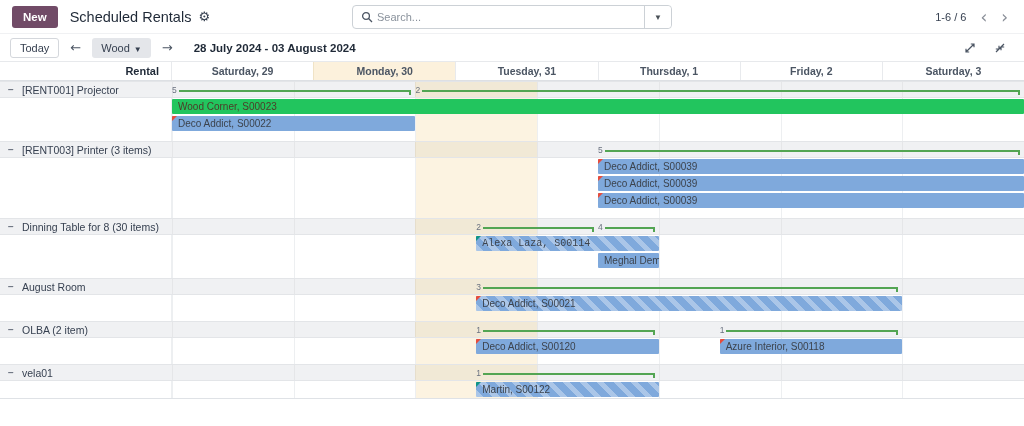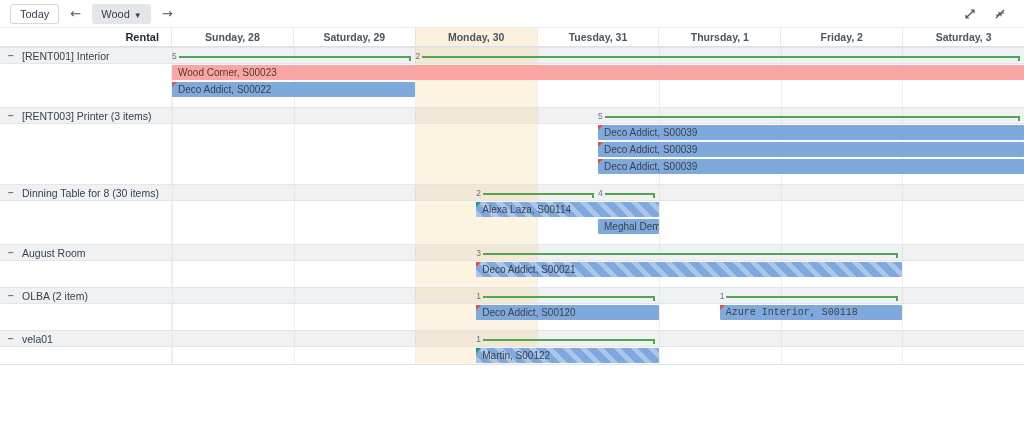--- a/index.html
+++ b/index.html
@@ -66,79 +66,101 @@
   .tcell.hl { background:#fcf3e1; }
   .group .tcell { border-left-color:rgba(0,0,0,0.045); }
   .group .tcell.hl { background:rgba(243,220,167,0.38); }
   .g-spacer { display:flex; height:9px; }
   .gantt-bottom { border-top:1px solid #dfe2e6; }
 
   .bar { position:absolute; top:1px; bottom:1px; border-radius:1px; font-size:10px;
     color:#3c434d; padding-left:6px; display:flex; align-items:center; overflow:hidden;
     white-space:nowrap; cursor:pointer; }
   .bar.blue { background:#7FA9DC; }
-  .bar.orange { background:#fca5a5; color:#4d3c28; }
+  .bar.orange { background:#22c55e; color:#4d3c28; }
   .bar.hatched { background-image:repeating-linear-gradient(45deg,
       rgba(255,255,255,0.34) 0px, rgba(255,255,255,0.34) 5px,
       transparent 5px, transparent 12px); }
   .flag { position:absolute; top:0; left:0; width:0; height:0;
     border-top:5px solid #e74c3c; border-right:5px solid transparent; }
   .flag.teal { border-top-color:#0e9488; }
 
   .cons { position:absolute; top:3px; height:11px; display:flex; align-items:center; }
   .cons .num { font-size:8.5px; color:#6b7280; margin-right:2px; line-height:11px; }
   .cons .line { flex:1; height:2px; background:#53a553; position:relative; }
   .cons .line::after { content:""; position:absolute; right:0; top:0; width:2px;
     height:5px; background:#53a553; }
 </style>
 </head>
 <body>
 
 <div>
 
+  <div class="control-panel">
+    <button class="btn-new">New</button>
+    <span class="cp-title">Scheduled Rentals</span>
+    <span class="cp-gear">⚙</span>
+
+    <div class="searchbar">
+      <span class="search-icon">
+        <svg width="12" height="12" viewBox="0 0 12 12">
+          <circle cx="5" cy="5" r="3.4" fill="none" stroke="#4b5563" stroke-width="1.3"></circle>
+          <line x1="7.8" y1="7.8" x2="11" y2="11" stroke="#4b5563" stroke-width="1.3"></line>
+        </svg>
+      </span>
+      <input type="text" placeholder="Search..." style="">
+      <button class="search-caret">▼</button>
+    </div>
+
+    <div class="pager">
+      <span class="pager-text">1-6 / 6</span>
+      <button class="pager-btn">‹</button>
+      <button class="pager-btn">›</button>
+    </div>
+  </div>
 
   <div class="toolbar">
     <button class="btn-today">Today</button>
     <button class="nav-arrow">←</button>
     <button class="btn-week">
       <span>Wood</span><span class="caret">▼</span>
     </button>
     <button class="nav-arrow">→</button>
+    <span class="date-range">28 July 2024 - 03 August 2024</span>
     <div class="tb-right">
       <button class="icon-btn">
         <svg width="12" height="12" viewBox="0 0 12 12" fill="none" stroke="#4b5563" stroke-width="1.2">
           <path d="M2 10 L10 2 M6.8 2 H10 V5.2 M5.2 10 H2 V6.8"></path>
         </svg>
       </button>
       <button class="icon-btn">
         <svg width="12" height="12" viewBox="0 0 12 12" fill="none" stroke="#4b5563" stroke-width="1.2">
           <path d="M2 10 L10 2 M7 8.2 V5 H10.2 M5 3.8 V7 H1.8"></path>
         </svg>
       </button>
     </div>
   </div>
 
   <div class="gantt">
     <div class="gantt-header">
       <div class="rental-head">Rental</div>
       <div style="flex:1; display:flex;" id="gantt-days">
-          <div class="day-head">Sunday, 28</div>
           <div class="day-head">Saturday, 29</div>
           <div class="day-head hl">Monday, 30</div>
           <div class="day-head">Tuesday, 31</div>
           <div class="day-head">Thursday, 1</div>
           <div class="day-head">Friday, 2</div>
           <div class="day-head">Saturday, 3</div>
         </div>
     </div>
     <div id="gantt-body">
         <div class="g-row group">
           <div class="g-left">
             <span class="collapse-ic">−</span>
-            <span class="group-label">[RENT001] Interior</span>
+            <span class="group-label">[RENT001] Projector</span>
           </div>
           <div class="g-timeline">
             <div class="tcell" style="left: 0%; width: 14.2857%;"></div>
             <div class="tcell" style="left: 14.2857%; width: 14.2857%;"></div>
             <div class="tcell hl" style="left: 28.5714%; width: 14.2857%;"></div>
             <div class="tcell" style="left: 42.8571%; width: 14.2857%;"></div>
             <div class="tcell" style="left: 57.1429%; width: 14.2857%;"></div>
             <div class="tcell" style="left: 71.4286%; width: 14.2857%;"></div>
             <div class="tcell" style="left: 85.7143%; width: 14.2857%;"></div>
             <div class="cons" style="left: 0%; width: calc(28.5714% - 4px);">
@@ -285,21 +307,21 @@
         <div class="g-row">
           <div class="g-left"></div>
           <div class="g-timeline">
             <div class="tcell" style="left: 0%; width: 14.2857%;"></div>
             <div class="tcell" style="left: 14.2857%; width: 14.2857%;"></div>
             <div class="tcell hl" style="left: 28.5714%; width: 14.2857%;"></div>
             <div class="tcell" style="left: 42.8571%; width: 14.2857%;"></div>
             <div class="tcell" style="left: 57.1429%; width: 14.2857%;"></div>
             <div class="tcell" style="left: 71.4286%; width: 14.2857%;"></div>
             <div class="tcell" style="left: 85.7143%; width: 14.2857%;"></div>
-            <div class="bar blue hatched" style="left: 35.7143%; width: 21.4286%;">Alexa Laza, S00114<div class="flag teal"></div></div>
+            <div class="bar blue hatched" style="left: 35.7143%; width: 21.4286%; font-family: Liberation Mono, monospace;">Alexa Laza, S00114<div class="flag teal"></div></div>
           </div>
         </div>
         <div class="g-row">
           <div class="g-left"></div>
           <div class="g-timeline">
             <div class="tcell" style="left: 0%; width: 14.2857%;"></div>
             <div class="tcell" style="left: 14.2857%; width: 14.2857%;"></div>
             <div class="tcell hl" style="left: 28.5714%; width: 14.2857%;"></div>
             <div class="tcell" style="left: 42.8571%; width: 14.2857%;"></div>
             <div class="tcell" style="left: 57.1429%; width: 14.2857%;"></div>
@@ -391,21 +413,21 @@
           <div class="g-left"></div>
           <div class="g-timeline">
             <div class="tcell" style="left: 0%; width: 14.2857%;"></div>
             <div class="tcell" style="left: 14.2857%; width: 14.2857%;"></div>
             <div class="tcell hl" style="left: 28.5714%; width: 14.2857%;"></div>
             <div class="tcell" style="left: 42.8571%; width: 14.2857%;"></div>
             <div class="tcell" style="left: 57.1429%; width: 14.2857%;"></div>
             <div class="tcell" style="left: 71.4286%; width: 14.2857%;"></div>
             <div class="tcell" style="left: 85.7143%; width: 14.2857%;"></div>
             <div class="bar blue" style="left: 35.7143%; width: 21.4286%;">Deco Addict, S00120<div class="flag"></div></div>
-            <div class="bar blue" style="left: 64.2857%; width: 21.4286%; font-family: Liberation Mono, monospace;">Azure Interior, S00118<div class="flag"></div></div>
+            <div class="bar blue" style="left: 64.2857%; width: 21.4286%;">Azure Interior, S00118<div class="flag"></div></div>
           </div>
         </div>
         <div class="g-spacer">
           <div class="g-left"></div>
           <div class="g-timeline">
             <div class="tcell" style="left: 0%; width: 14.2857%;"></div>
             <div class="tcell" style="left: 14.2857%; width: 14.2857%;"></div>
             <div class="tcell hl" style="left: 28.5714%; width: 14.2857%;"></div>
             <div class="tcell" style="left: 42.8571%; width: 14.2857%;"></div>
             <div class="tcell" style="left: 57.1429%; width: 14.2857%;"></div>

